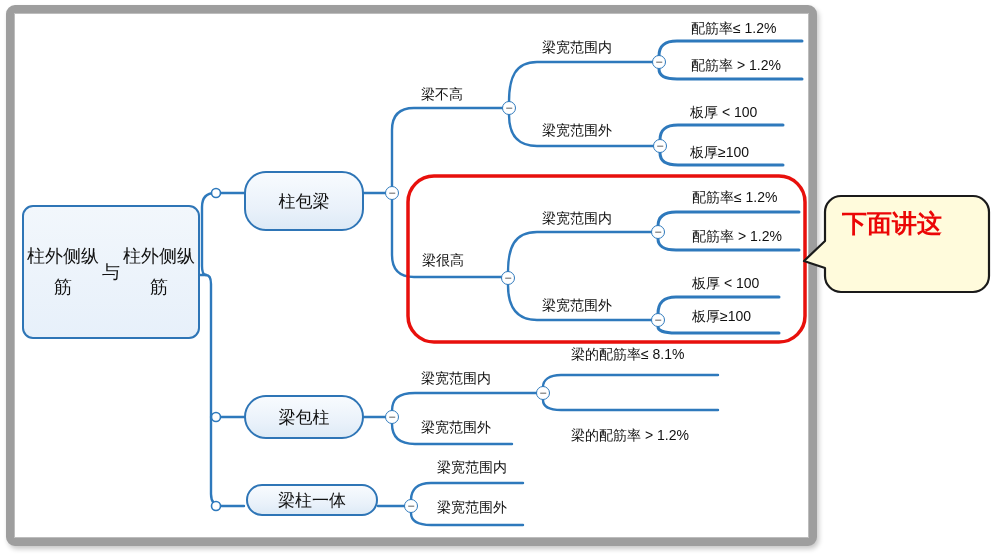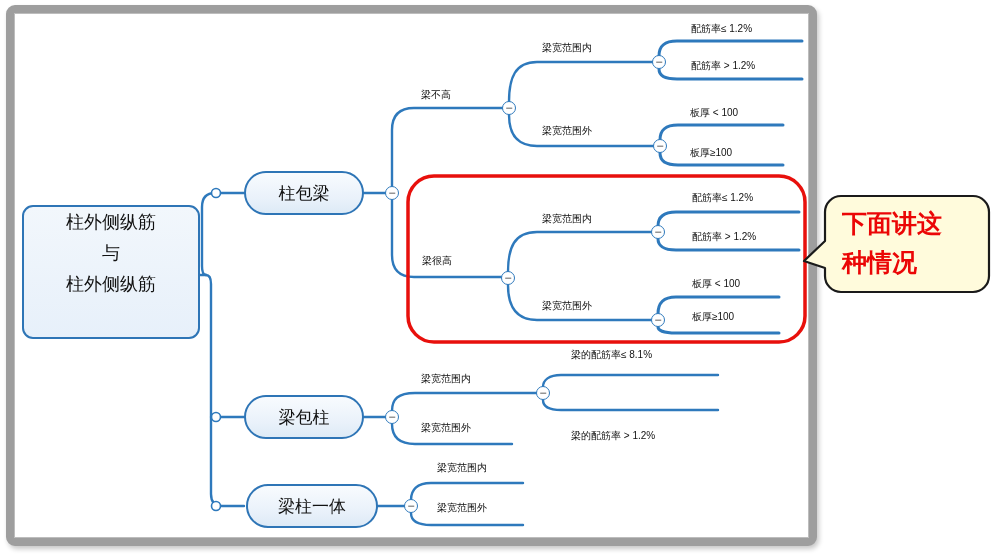--- a/index.html
+++ b/index.html
@@ -11,34 +11,34 @@
   }
   .frame{
     position:absolute;left:6px;top:5px;width:811px;height:541px;
     box-sizing:border-box;border:8px solid #9e9e9e;border-radius:9px;
     box-shadow:inset 0 0 0 1px #bdbdbd, 2px 3px 5px rgba(0,0,0,.22);
     background:#fff;
   }
   svg.wires{position:absolute;left:0;top:0;z-index:1;}
   .lbl{
     position:absolute;z-index:2;white-space:nowrap;
-    font-size:10px;color:#111;line-height:17px;
+    font-size:14px;color:#111;line-height:17px;
   }
   .pill{
     position:absolute;z-index:2;box-sizing:border-box;
     border:2.4px solid #2E75B6;border-radius:22px;
     background:linear-gradient(180deg,#F8FBFE 0%,#E9F1FA 65%,#DDEAF6 100%);
     display:flex;align-items:center;justify-content:center;
     font-size:17px;color:#111;
   }
   .rootbox{
     position:absolute;left:22px;top:205px;width:178px;height:134px;z-index:2;
     box-sizing:border-box;border:2.6px solid #2E75B6;border-radius:11px;
     background:linear-gradient(180deg,#F2F7FC 0%,#E7F0FA 100%);
-    display:flex;flex-direction:column;align-items:center;justify-content:flex-start;
+    display:flex;flex-direction:row;align-items:center;justify-content:flex-start;
     font-size:18px;line-height:31px;color:#111;text-align:center;
   }
   .minus{
     position:absolute;z-index:3;width:14px;height:14px;box-sizing:border-box;
     border:1.6px solid #2E79BC;border-radius:50%;background:#fff;
     display:flex;align-items:center;justify-content:center;
     font-size:12px;line-height:10px;color:#8a8a8a;font-weight:bold;
     cursor:pointer;
   }
   .callout-text{
@@ -92,23 +92,23 @@
   <rect x="408" y="176" width="397" height="166" rx="26" fill="none" stroke="#E8100C" stroke-width="3.5"></rect>
   <path d="M 841,196 L 973,196 A 16,16 0 0 1 989,212 L 989,276 A 16,16 0 0 1 973,292 L 841,292 A 16,16 0 0 1 825,276 L 825,268 L 804,261 L 825,241 L 825,212 A 16,16 0 0 1 841,196 Z" fill="#FFFBDC" stroke="#1A1A1A" stroke-width="2.2" stroke-linejoin="round"></path>
 </svg>
 
 <div class="rootbox">
   <div>柱外侧纵筋</div>
   <div>与</div>
   <div>柱外侧纵筋</div>
 </div>
 
-<div class="pill" style="left:244px;top:171px;width:120px;height:44px;">柱包梁</div>
+<div class="pill" style="left:244px;top:171px;width:120px;height:60px;">柱包梁</div>
 <div class="pill" style="left:244px;top:395px;width:120px;height:44px;">梁包柱</div>
-<div class="pill" style="left:246px;top:484px;width:132px;height:44px;">梁柱一体</div>
+<div class="pill" style="left:246px;top:484px;width:132px;height:32px;">梁柱一体</div>
 
 <div class="lbl" style="left:421px;top:86px;">梁不高</div>
 <div class="lbl" style="left:542px;top:39px;">梁宽范围内</div>
 <div class="lbl" style="left:691px;top:20px;">配筋率≤ 1.2%</div>
 <div class="lbl" style="left:691px;top:57px;">配筋率 &gt; 1.2%</div>
 <div class="lbl" style="left:542px;top:122px;">梁宽范围外</div>
 <div class="lbl" style="left:690px;top:104px;">板厚 &lt; 100</div>
 <div class="lbl" style="left:690px;top:144px;">板厚≥100</div>
 
 <div class="lbl" style="left:422px;top:252px;">梁很高</div>
@@ -133,14 +133,13 @@
 <div class="minus" style="left:653px;top:139px;">−</div>
 <div class="minus" style="left:501px;top:271px;">−</div>
 <div class="minus" style="left:651px;top:225px;">−</div>
 <div class="minus" style="left:651px;top:313px;">−</div>
 <div class="minus" style="left:385px;top:410px;">−</div>
 <div class="minus" style="left:536px;top:386px;">−</div>
 <div class="minus" style="left:404px;top:499px;">−</div>
 
 <div class="callout-text">
   <div>下面讲这</div>
-  <div>种情况</div>
 </div>
 
 </body></html>

